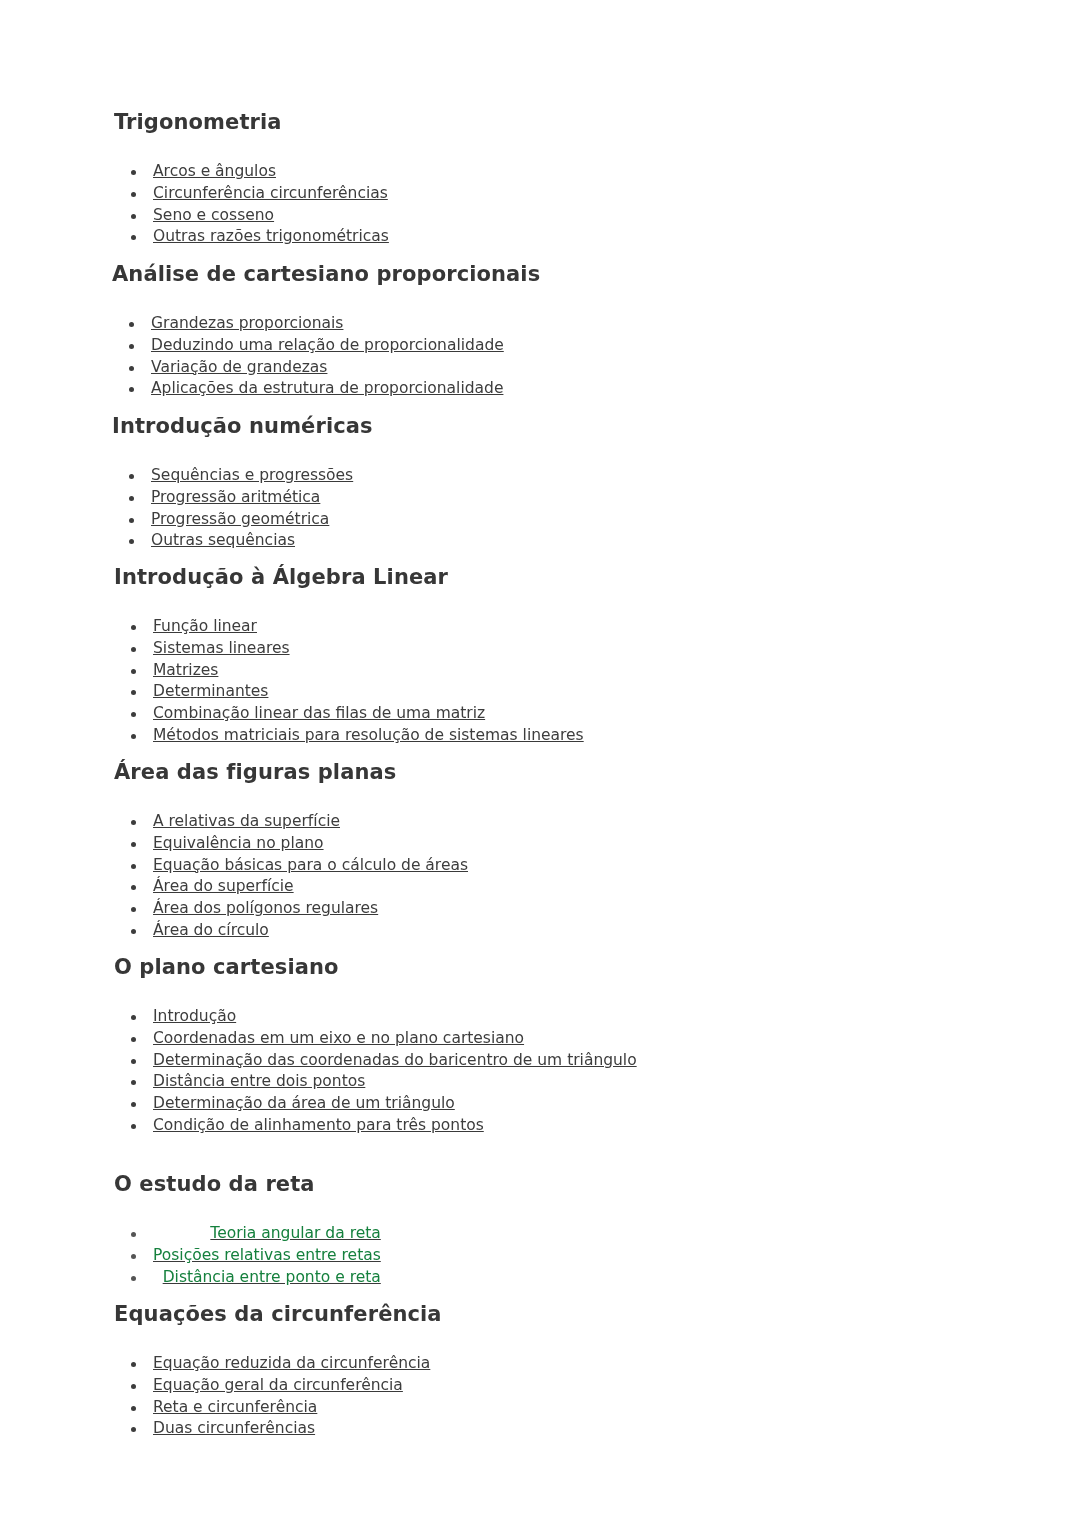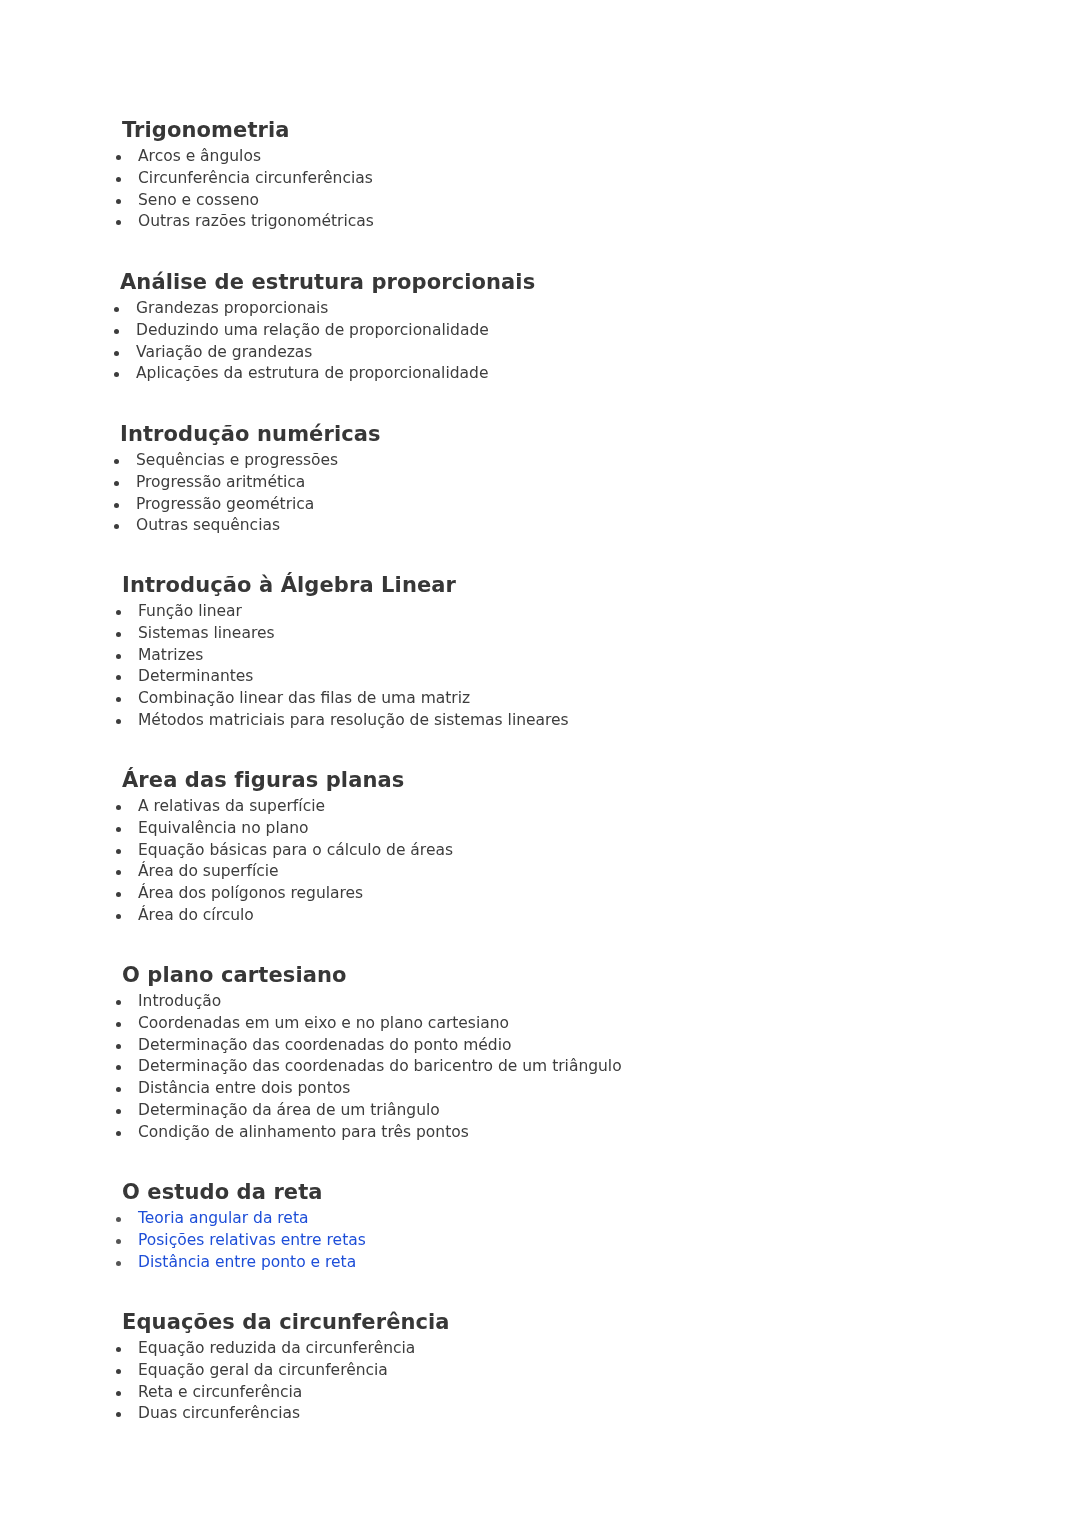--- a/index.html
+++ b/index.html
@@ -1,43 +1,43 @@
 <!DOCTYPE html>
 <html><head>
 <meta charset="utf-8">
 <style>
   html, body { margin: 0; padding: 0; background: #ffffff; }
   body { width: 1080px; height: 1528px; position: relative; overflow: hidden;
          font-family: "DejaVu Sans", sans-serif; color: #3a3a3a; }
   .section { position: absolute; left: 0; width: 1080px; }
-  .section h2 { margin: 12px; font-size: 21px; font-weight: bold; color: #373737;
+  .section h2 { margin: 4px; font-size: 21px; font-weight: bold; color: #373737;
                 position: absolute; left: 110px; top: 0; letter-spacing: 0.1px; white-space: nowrap; }
-  .section ul { list-style: none; margin: 0; padding: 0; position: absolute; left: 116px; top: 40px; }
+  .section ul { list-style: none; margin: 15px; padding: 0; position: absolute; left: 116px; top: 40px; text-decoration: underline; }
   .section li { font-size: 15.5px; line-height: 21.8px; height: 21.8px; white-space: nowrap; color: #3d3d3d; position: relative; padding-left: 22px; }
   .section li .bullet { position: absolute; left: 0; top: 9px; width: 5px; height: 5px; border-radius: 50%; background: #3d3d3d; }
-  .section.light li { color: #1d4ed8; }
+  .section.light li { color: #15803d; text-align: right; }
   .section.light li .bullet { background: #555555; }
   .shift-l h2 { left: 108px; }
   .shift-l ul { left: 114px; }
 </style>
 </head>
 <body>
 
 <div id="doc">
     <div class="section" style="top: 106px;">
       <h2>Trigonometria</h2>
       <ul>
         <li><span class="bullet"></span><span>Arcos e ângulos</span></li>
         <li><span class="bullet"></span><span>Circunferência circunferências</span></li>
         <li><span class="bullet"></span><span>Seno e cosseno</span></li>
         <li><span class="bullet"></span><span>Outras razões trigonométricas</span></li>
       </ul>
     </div>
     <div class="section shift-l" style="top: 258px;">
-      <h2>Análise de estrutura proporcionais</h2>
+      <h2>Análise de cartesiano proporcionais</h2>
       <ul>
         <li><span class="bullet"></span><span>Grandezas proporcionais</span></li>
         <li><span class="bullet"></span><span>Deduzindo uma relação de proporcionalidade</span></li>
         <li><span class="bullet"></span><span>Variação de grandezas</span></li>
         <li><span class="bullet"></span><span>Aplicações da estrutura de proporcionalidade</span></li>
       </ul>
     </div>
     <div class="section shift-l" style="top: 410px;">
       <h2>Introdução numéricas</h2>
       <ul>
@@ -67,21 +67,20 @@
         <li><span class="bullet"></span><span>Área do superfície</span></li>
         <li><span class="bullet"></span><span>Área dos polígonos regulares</span></li>
         <li><span class="bullet"></span><span>Área do círculo</span></li>
       </ul>
     </div>
     <div class="section" style="top: 951px;">
       <h2>O plano cartesiano</h2>
       <ul>
         <li><span class="bullet"></span><span>Introdução</span></li>
         <li><span class="bullet"></span><span>Coordenadas em um eixo e no plano cartesiano</span></li>
-        <li><span class="bullet"></span><span>Determinação das coordenadas do ponto médio</span></li>
         <li><span class="bullet"></span><span>Determinação das coordenadas do baricentro de um triângulo</span></li>
         <li><span class="bullet"></span><span>Distância entre dois pontos</span></li>
         <li><span class="bullet"></span><span>Determinação da área de um triângulo</span></li>
         <li><span class="bullet"></span><span>Condição de alinhamento para três pontos</span></li>
       </ul>
     </div>
     <div class="section light" style="top: 1168px;">
       <h2>O estudo da reta</h2>
       <ul>
         <li><span class="bullet"></span><span>Teoria angular da reta</span></li>

